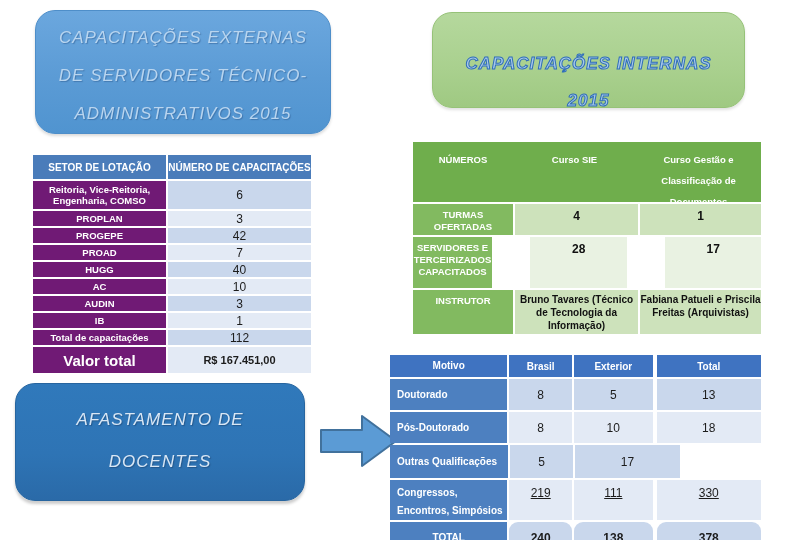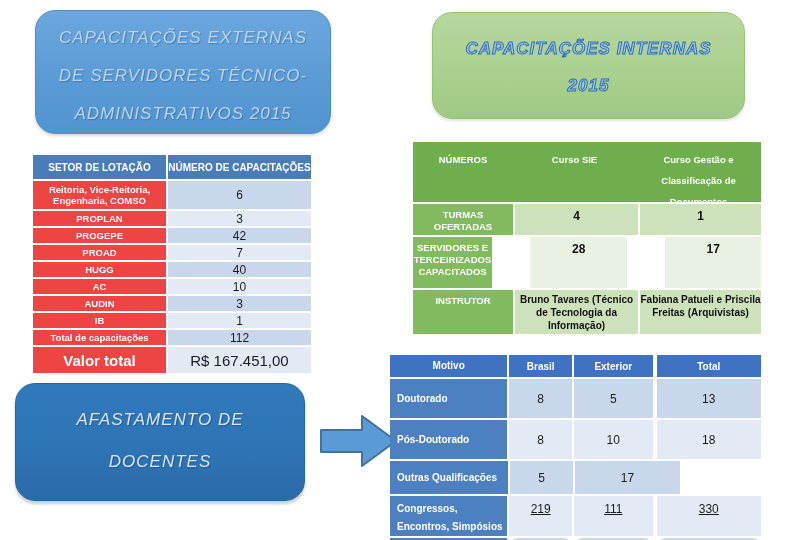--- a/index.html
+++ b/index.html
@@ -7,49 +7,49 @@
   .canvas { position:relative; width:785px; height:540px; background:#ffffff; overflow:hidden; }
 
   
   .title-box { position:absolute; border-radius:20px; text-align:center;
                font-style:italic; letter-spacing:1px; }
   .box-external { left:35px; top:10px; width:296px; height:124px;
       background:linear-gradient(180deg,#6ba7de 0%,#5b9bd5 55%,#5094d0 100%);
       border:1px solid #4e8ec9; box-shadow:0 2px 3px rgba(0,0,0,0.15);
       color:#b9d5ef; font-size:17px; line-height:38px; padding-top:8px;
       text-shadow:1px 1px 1px rgba(47,93,145,0.55); }
-  .box-internal { left:432px; top:12px; width:313px; height:107px;
+  .box-internal { left:432px; top:12px; width:313px; height:96px;
       background:linear-gradient(180deg,#b5d89d 0%,#a9d08e 60%,#9fc982 100%);
       border:1px solid #96c278; box-shadow:0 2px 3px rgba(0,0,0,0.12);
       color:#a6c8ea; -webkit-text-stroke:1px #2f6db8; font-weight:bold;
-      font-size:17px; line-height:37px; padding-top:17px; }
+      font-size:17px; line-height:37px; padding-top:32px; }
   .box-afastamento { left:15px; top:383px; width:290px; height:118px;
       background:linear-gradient(180deg,#3079bb 0%,#2e74b5 60%,#2a6aa8 100%);
       border:1px solid #27659f; box-shadow:0 3px 3px rgba(0,0,0,0.2);
       color:#d9e7f5; font-size:17px; line-height:42px; padding-top:15px;
       text-shadow:1px 1px 1px rgba(25,60,100,0.5); }
 
   
   .row { display:flex; margin-bottom:2px; }
   .cell { display:flex; align-items:center; justify-content:center; text-align:center; }
   .band-a { background:#c9d7ec; }
   .band-b { background:#e3eaf5; }
   .gband-a { background:#cde2bb; }
   .gband-b { background:#e9f2e2;margin-left:36px; }
 
   
   .ext-table { position:absolute; left:33px; top:155px; width:278px; }
-  .ext-table .lab { width:133px; margin-right:2px; background:#ef4444; color:#fff;
+  .ext-table .lab { width:133px; margin-right:2px; background:#701a75; color:#fff;
        font-weight:bold; font-size:9.5px; line-height:11px; }
   .ext-table .val { flex:1; font-size:12px; color:#1c1c1c; }
   .ext-table .hdr .lab, .ext-table .hdr .val { background:#4a7cba; color:#fff;
        font-weight:bold; font-size:10px; }
   .h24{height:24px} .h28{height:28px} .h15{height:15px} .h26{height:26px}
   .ext-table .grand .lab { font-size:15px; }
-  .ext-table .grand .val { font-size:15px; font-weight:normal; }
+  .ext-table .grand .val { font-size:11px; font-weight:bold; }
 
   
   .int-table { position:absolute; left:413px; top:142px; width:348px; }
   .int-table .lab { width:100px; margin-right:2px; background:#82ba60; color:#fff;
        font-weight:bold; font-size:9.5px; line-height:12px;
        align-items:flex-start; padding-top:5px; }
   .int-table .c1 { width:123px; margin-right:2px; }
   .int-table .c2 { width:121px; }
   .int-table .hdr { background:#6fae4c; margin-bottom:2px; }
   .int-table .hdr .cell { background:transparent; color:#fff; font-weight:bold;
@@ -69,21 +69,21 @@
   .afa-table .hdr .cell { background:#3f73c1; color:#fff; font-weight:bold; font-size:10px; }
   .afa-table .hdr .lab { justify-content:center; text-align:center; padding-left:0; }
   .afa-table .c1 { width:63px; margin-right:2px; }
   .afa-table .c2 { width:79px; margin-right:4px;text-align:right; }
   .afa-table .c3 { width:105px; }
   .afa-table .val { font-size:12px; color:#1c1c1c; }
   .afa-table .tall .val { align-items:flex-start; padding-top:6px;text-decoration:underline; }
   .afa-table .tall .lab { align-items:flex-start; padding-top:4px; }
   .afa-table .totalrow .lab { justify-content:center; text-align:center; padding-left:0; }
   .afa-table .totalrow .val { font-weight:bold;border-radius:9px; }
-  .ah22{height:22px} .ah25{height:39px} .ah23{height:33px} .ah40{height:40px}
+  .ah22{height:22px} .ah25{height:31px} .ah23{height:33px} .ah40{height:40px}
 
   
   .arrow { position:absolute; left:319px; top:412px; }
 </style>
 </head>
 <body>
 
 <div class="canvas">
 
   <div class="title-box box-external">

